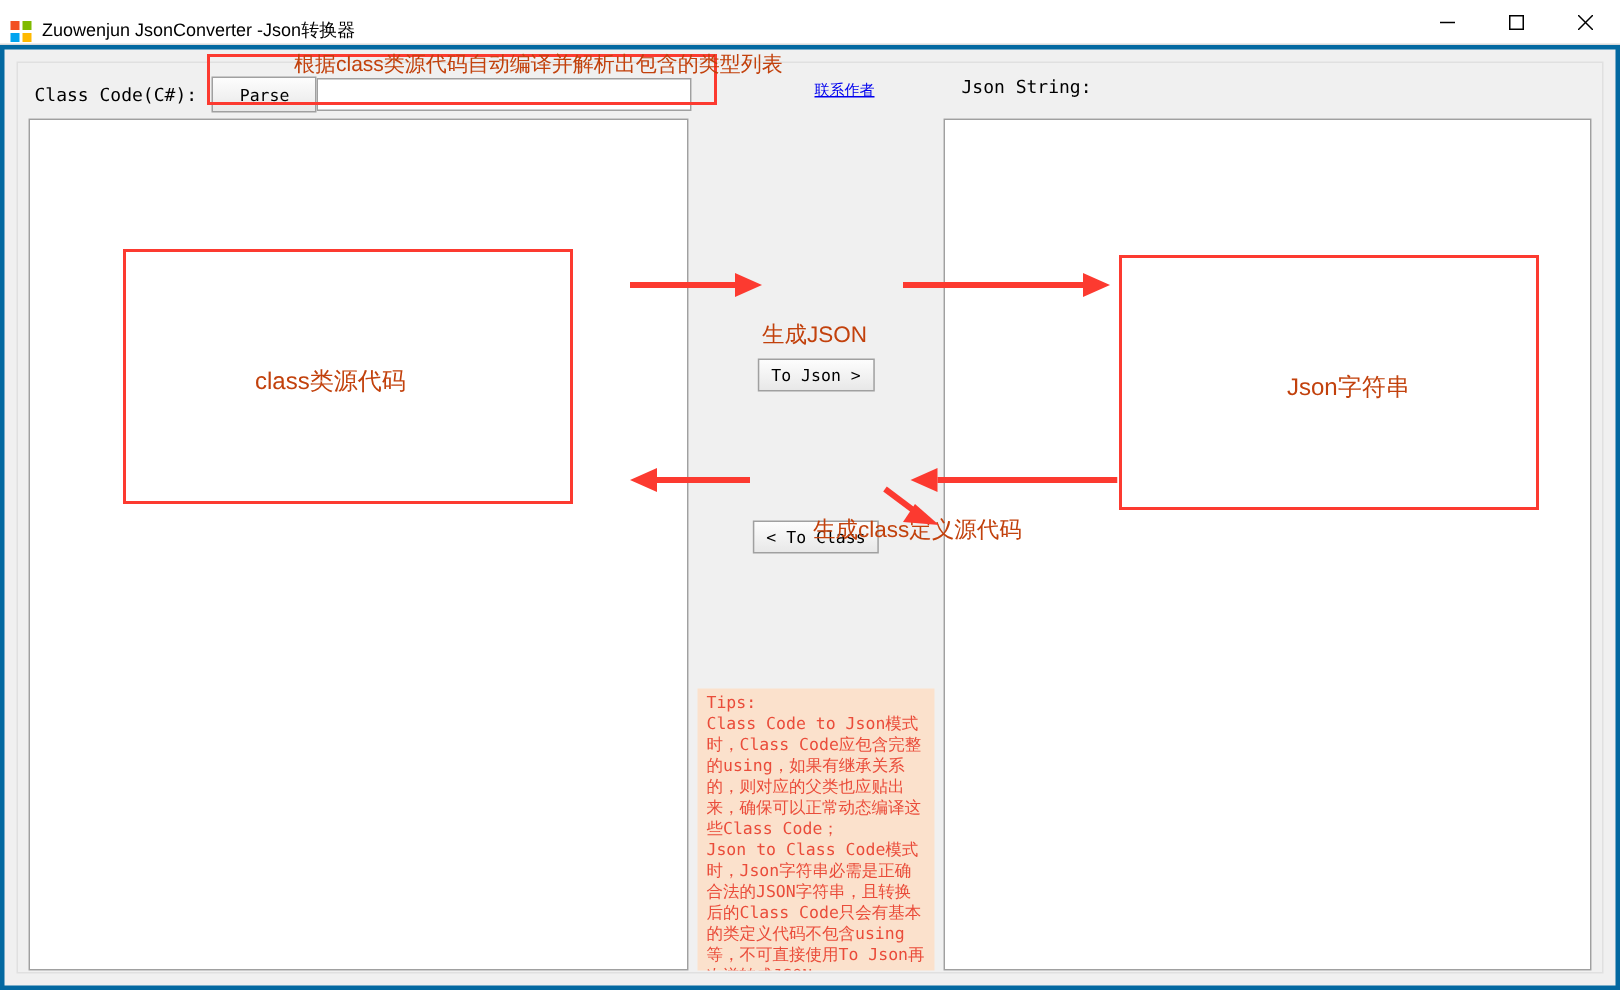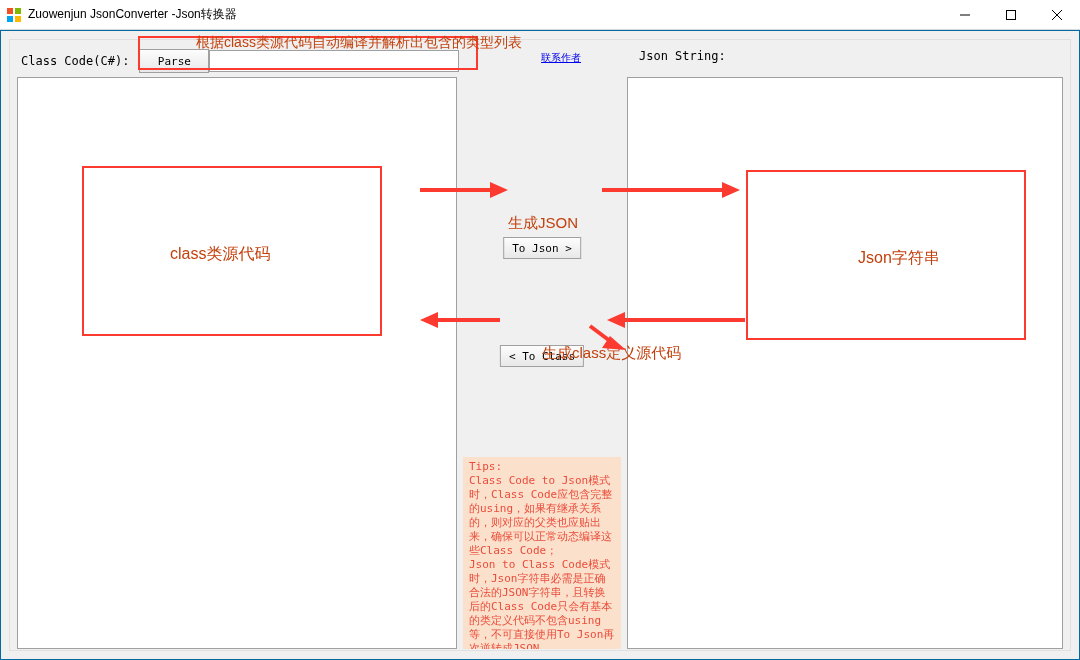--- a/index.html
+++ b/index.html
@@ -12,21 +12,21 @@
     overflow: hidden;
     position: relative;
   }
 
   
   .titlebar {
     height: 30px;
     background: #fff;
     border-bottom: 1px solid #d9d9d9;
     display: flex;
-    align-items: center;
+    align-items: flex-end;
     padding: 0 0 0 6px;
   }
   .titlebar .app-icon {
     width: 16px; height: 16px;
     margin-right: 6px;
     display: inline-flex;
     align-items: center; justify-content: center;
   }
   .titlebar .title {
     flex: 1;
@@ -40,21 +40,21 @@
     color: #000;
     font-size: 10px;
   }
   .win-btn.close { width: 46px; }
   .win-btn svg { pointer-events:none; }
 
   
   .window-body {
     position: absolute;
     top: 30px; left: 0; right: 0; bottom: 0;
-    border: 1px solid #0369a1;
+    border: 3px solid #0369a1;
     background: #f0f0f0;
   }
   .inner-border {
     position:absolute;
     top:8px; left:8px; right:8px; bottom:8px;
     border:1px solid #e0e0e0;
     background:#f0f0f0;
   }
 
   

